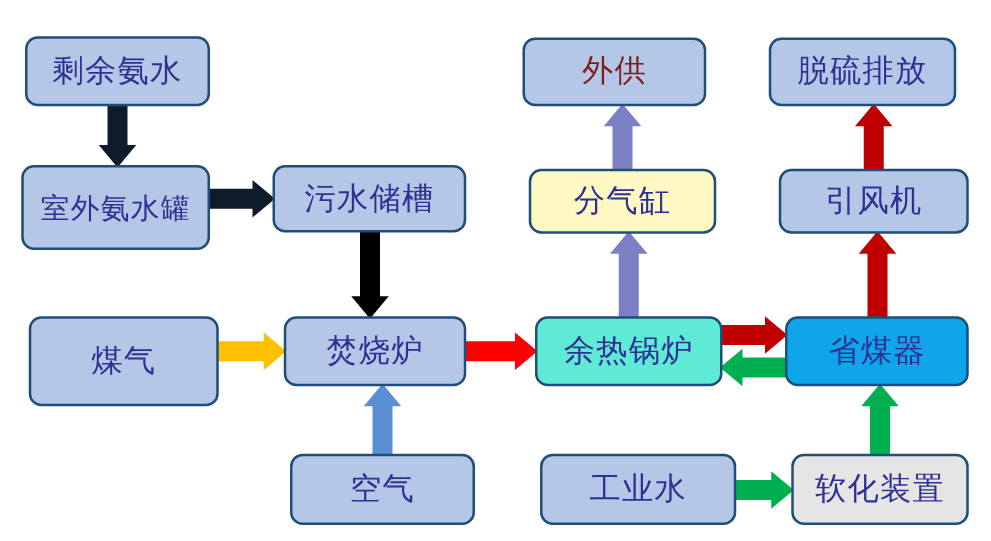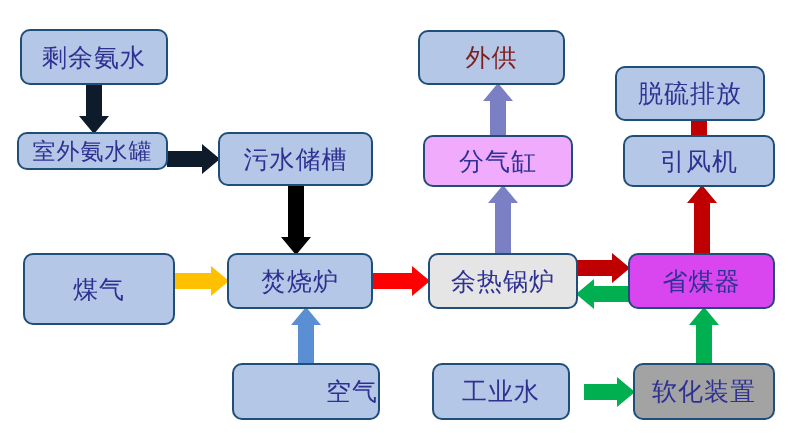--- a/index.html
+++ b/index.html
@@ -114,53 +114,53 @@
       <div class="arrow" style="left: 674px; top: 277px; width: 60px; height: 117px;">
         <svg width="60" height="117">
           <polygon points="22,87 38,87 38,48 45,48 30,30 15,48 22,48" fill="#00B050"></polygon>
         </svg>
       </div>
     </div>
   <div id="node-layer">
       <div class="node" style="left: 20px; top: 29px; width: 148px; height: 56px; background: rgb(180, 199, 231); border-color: rgb(31, 78, 121); color: rgb(46, 49, 146);">
         <span>剩余氨水</span>
       </div>
-      <div class="node small-text" style="left: 17px; top: 132px; width: 151px; height: 38px; background: rgb(180, 199, 231); border-color: rgb(31, 78, 121); color: rgb(46, 49, 146);">
+      <div class="node small-text" style="left: 17px; top: 132px; width: 151px; height: 68px; background: rgb(180, 199, 231); border-color: rgb(31, 78, 121); color: rgb(46, 49, 146);">
         <span>室外氨水罐</span>
       </div>
       <div class="node" style="left: 218px; top: 132px; width: 155px; height: 54px; background: rgb(180, 199, 231); border-color: rgb(31, 78, 121); color: rgb(46, 49, 146);">
         <span>污水储槽</span>
       </div>
       <div class="node" style="left: 23px; top: 253px; width: 152px; height: 72px; background: rgb(180, 199, 231); border-color: rgb(31, 78, 121); color: rgb(46, 49, 146);">
         <span>煤气</span>
       </div>
       <div class="node" style="left: 227px; top: 253px; width: 146px; height: 56px; background: rgb(180, 199, 231); border-color: rgb(31, 78, 121); color: rgb(46, 49, 146); text-align: right;">
         <span>焚烧炉</span>
       </div>
-      <div class="node" style="left: 232px; top: 363px; width: 148px; height: 57px; background: rgb(180, 199, 231); border-color: rgb(31, 78, 121); color: rgb(46, 49, 146); justify-content: flex-end;">
+      <div class="node" style="left: 232px; top: 363px; width: 148px; height: 57px; background: rgb(180, 199, 231); border-color: rgb(31, 78, 121); color: rgb(46, 49, 146);">
         <span>空气</span>
       </div>
       <div class="node" style="left: 418px; top: 30px; width: 147px; height: 55px; background: rgb(180, 199, 231); border-color: rgb(31, 78, 121); color: #7f1d1d;">
         <span>外供</span>
       </div>
-      <div class="node" style="left: 423px; top: 135px; width: 150px; height: 52px; background: #f0abfc; border-color: rgb(31, 78, 121); color: rgb(46, 49, 146); text-align: center;">
+      <div class="node" style="left: 423px; top: 135px; width: 150px; height: 52px; background: #fef9c3; border-color: rgb(31, 78, 121); color: rgb(46, 49, 146); text-align: center;">
         <span>分气缸</span>
       </div>
-      <div class="node" style="left: 428px; top: 253px; width: 150px; height: 56px; background: #e5e5e5; border-color: rgb(31, 78, 121); color: rgb(46, 49, 146); text-align: right;">
+      <div class="node" style="left: 428px; top: 253px; width: 150px; height: 56px; background: #5eead4; border-color: rgb(31, 78, 121); color: rgb(46, 49, 146); text-align: right;">
         <span>余热锅炉</span>
       </div>
-      <div class="node" style="left: 432px; top: 363px; width: 138px; height: 57px; background: rgb(180, 199, 231); border-color: rgb(31, 78, 121); color: rgb(46, 49, 146);">
+      <div class="node" style="left: 432px; top: 363px; width: 157px; height: 57px; background: rgb(180, 199, 231); border-color: rgb(31, 78, 121); color: rgb(46, 49, 146);">
         <span>工业水</span>
       </div>
-      <div class="node" style="left: 615px; top: 30px; width: 150px; height: 55px; background: rgb(180, 199, 231); border-color: rgb(31, 78, 121); color: rgb(46, 49, 146); margin-top: 36px;">
+      <div class="node" style="left: 615px; top: 30px; width: 150px; height: 55px; background: rgb(180, 199, 231); border-color: rgb(31, 78, 121); color: rgb(46, 49, 146);">
         <span>脱硫排放</span>
       </div>
       <div class="node" style="left: 623px; top: 135px; width: 152px; height: 52px; background: rgb(180, 199, 231); border-color: rgb(31, 78, 121); color: rgb(46, 49, 146);">
         <span>引风机</span>
       </div>
-      <div class="node" style="left: 628px; top: 253px; width: 147px; height: 56px; background: #d946ef; border-color: rgb(31, 78, 121); color: rgb(46, 49, 146);">
+      <div class="node" style="left: 628px; top: 253px; width: 147px; height: 56px; background: #0ea5e9; border-color: rgb(31, 78, 121); color: rgb(46, 49, 146);">
         <span>省煤器</span>
       </div>
-      <div class="node" style="left: 633px; top: 363px; width: 142px; height: 57px; background: #a3a3a3; border-color: rgb(31, 78, 121); color: rgb(46, 49, 146);">
+      <div class="node" style="left: 633px; top: 363px; width: 142px; height: 57px; background: #e5e5e5; border-color: rgb(31, 78, 121); color: rgb(46, 49, 146);">
         <span>软化装置</span>
       </div>
     </div>
 </div>
 
 </body></html>

